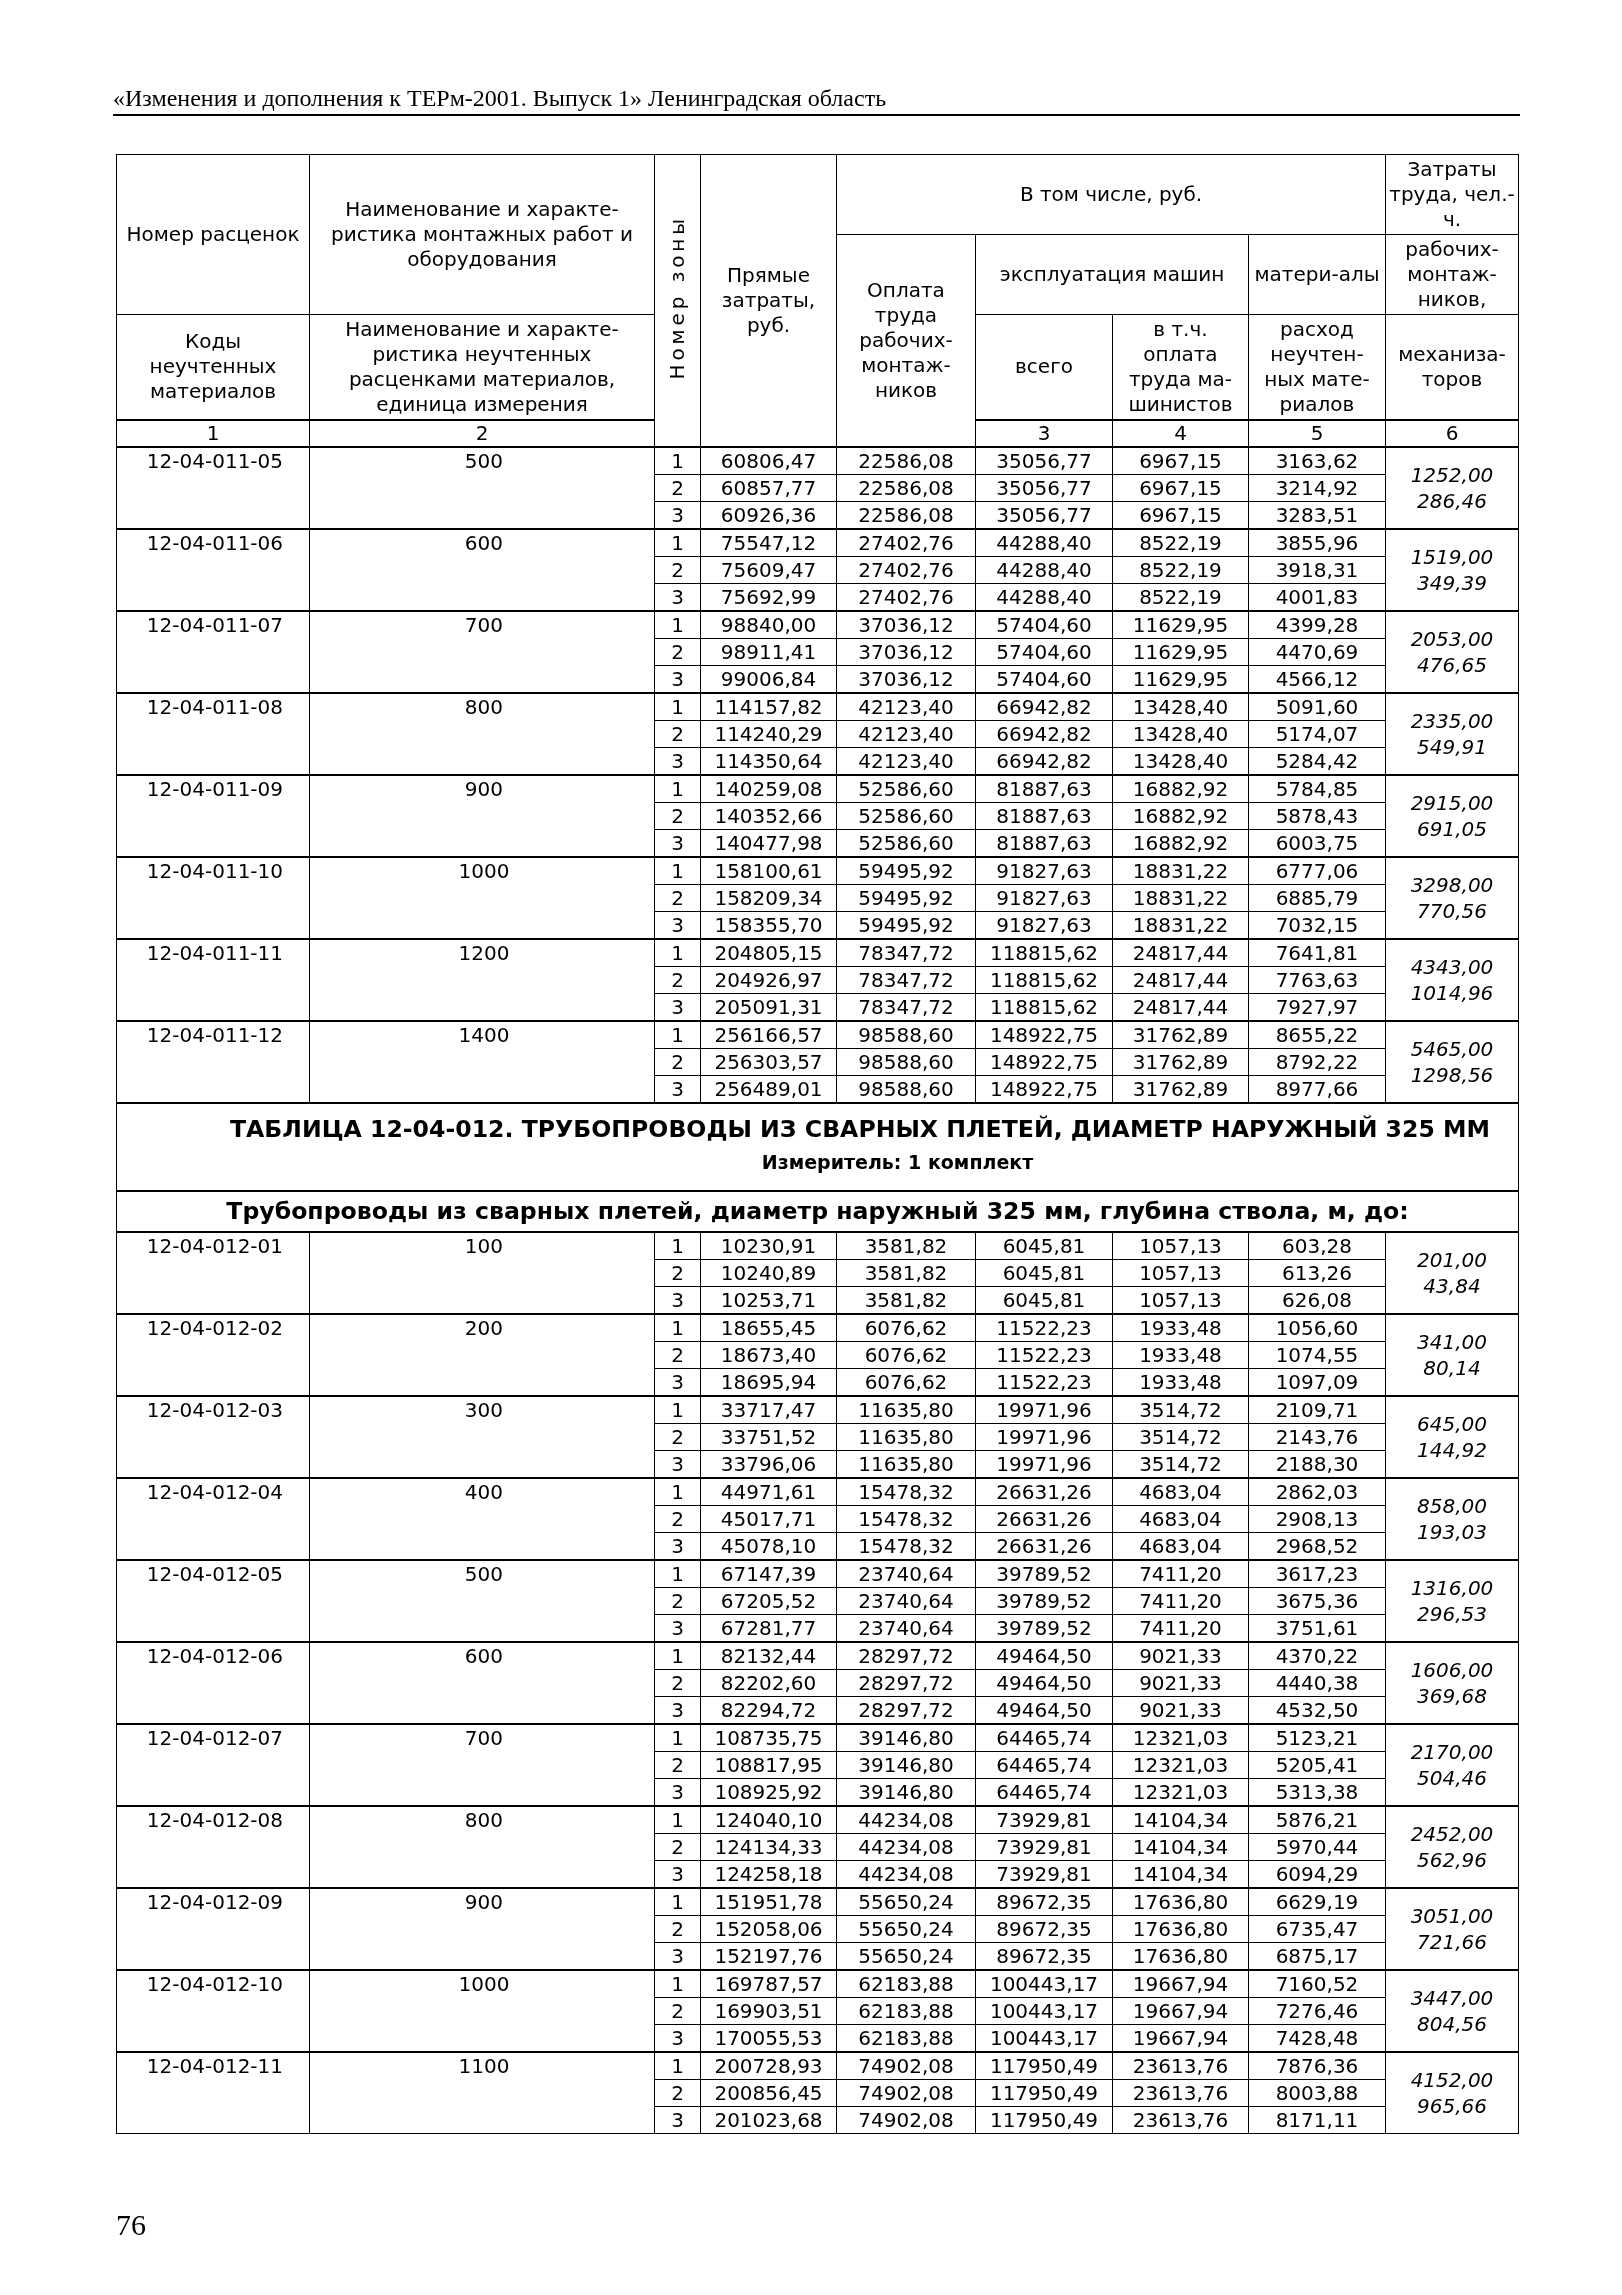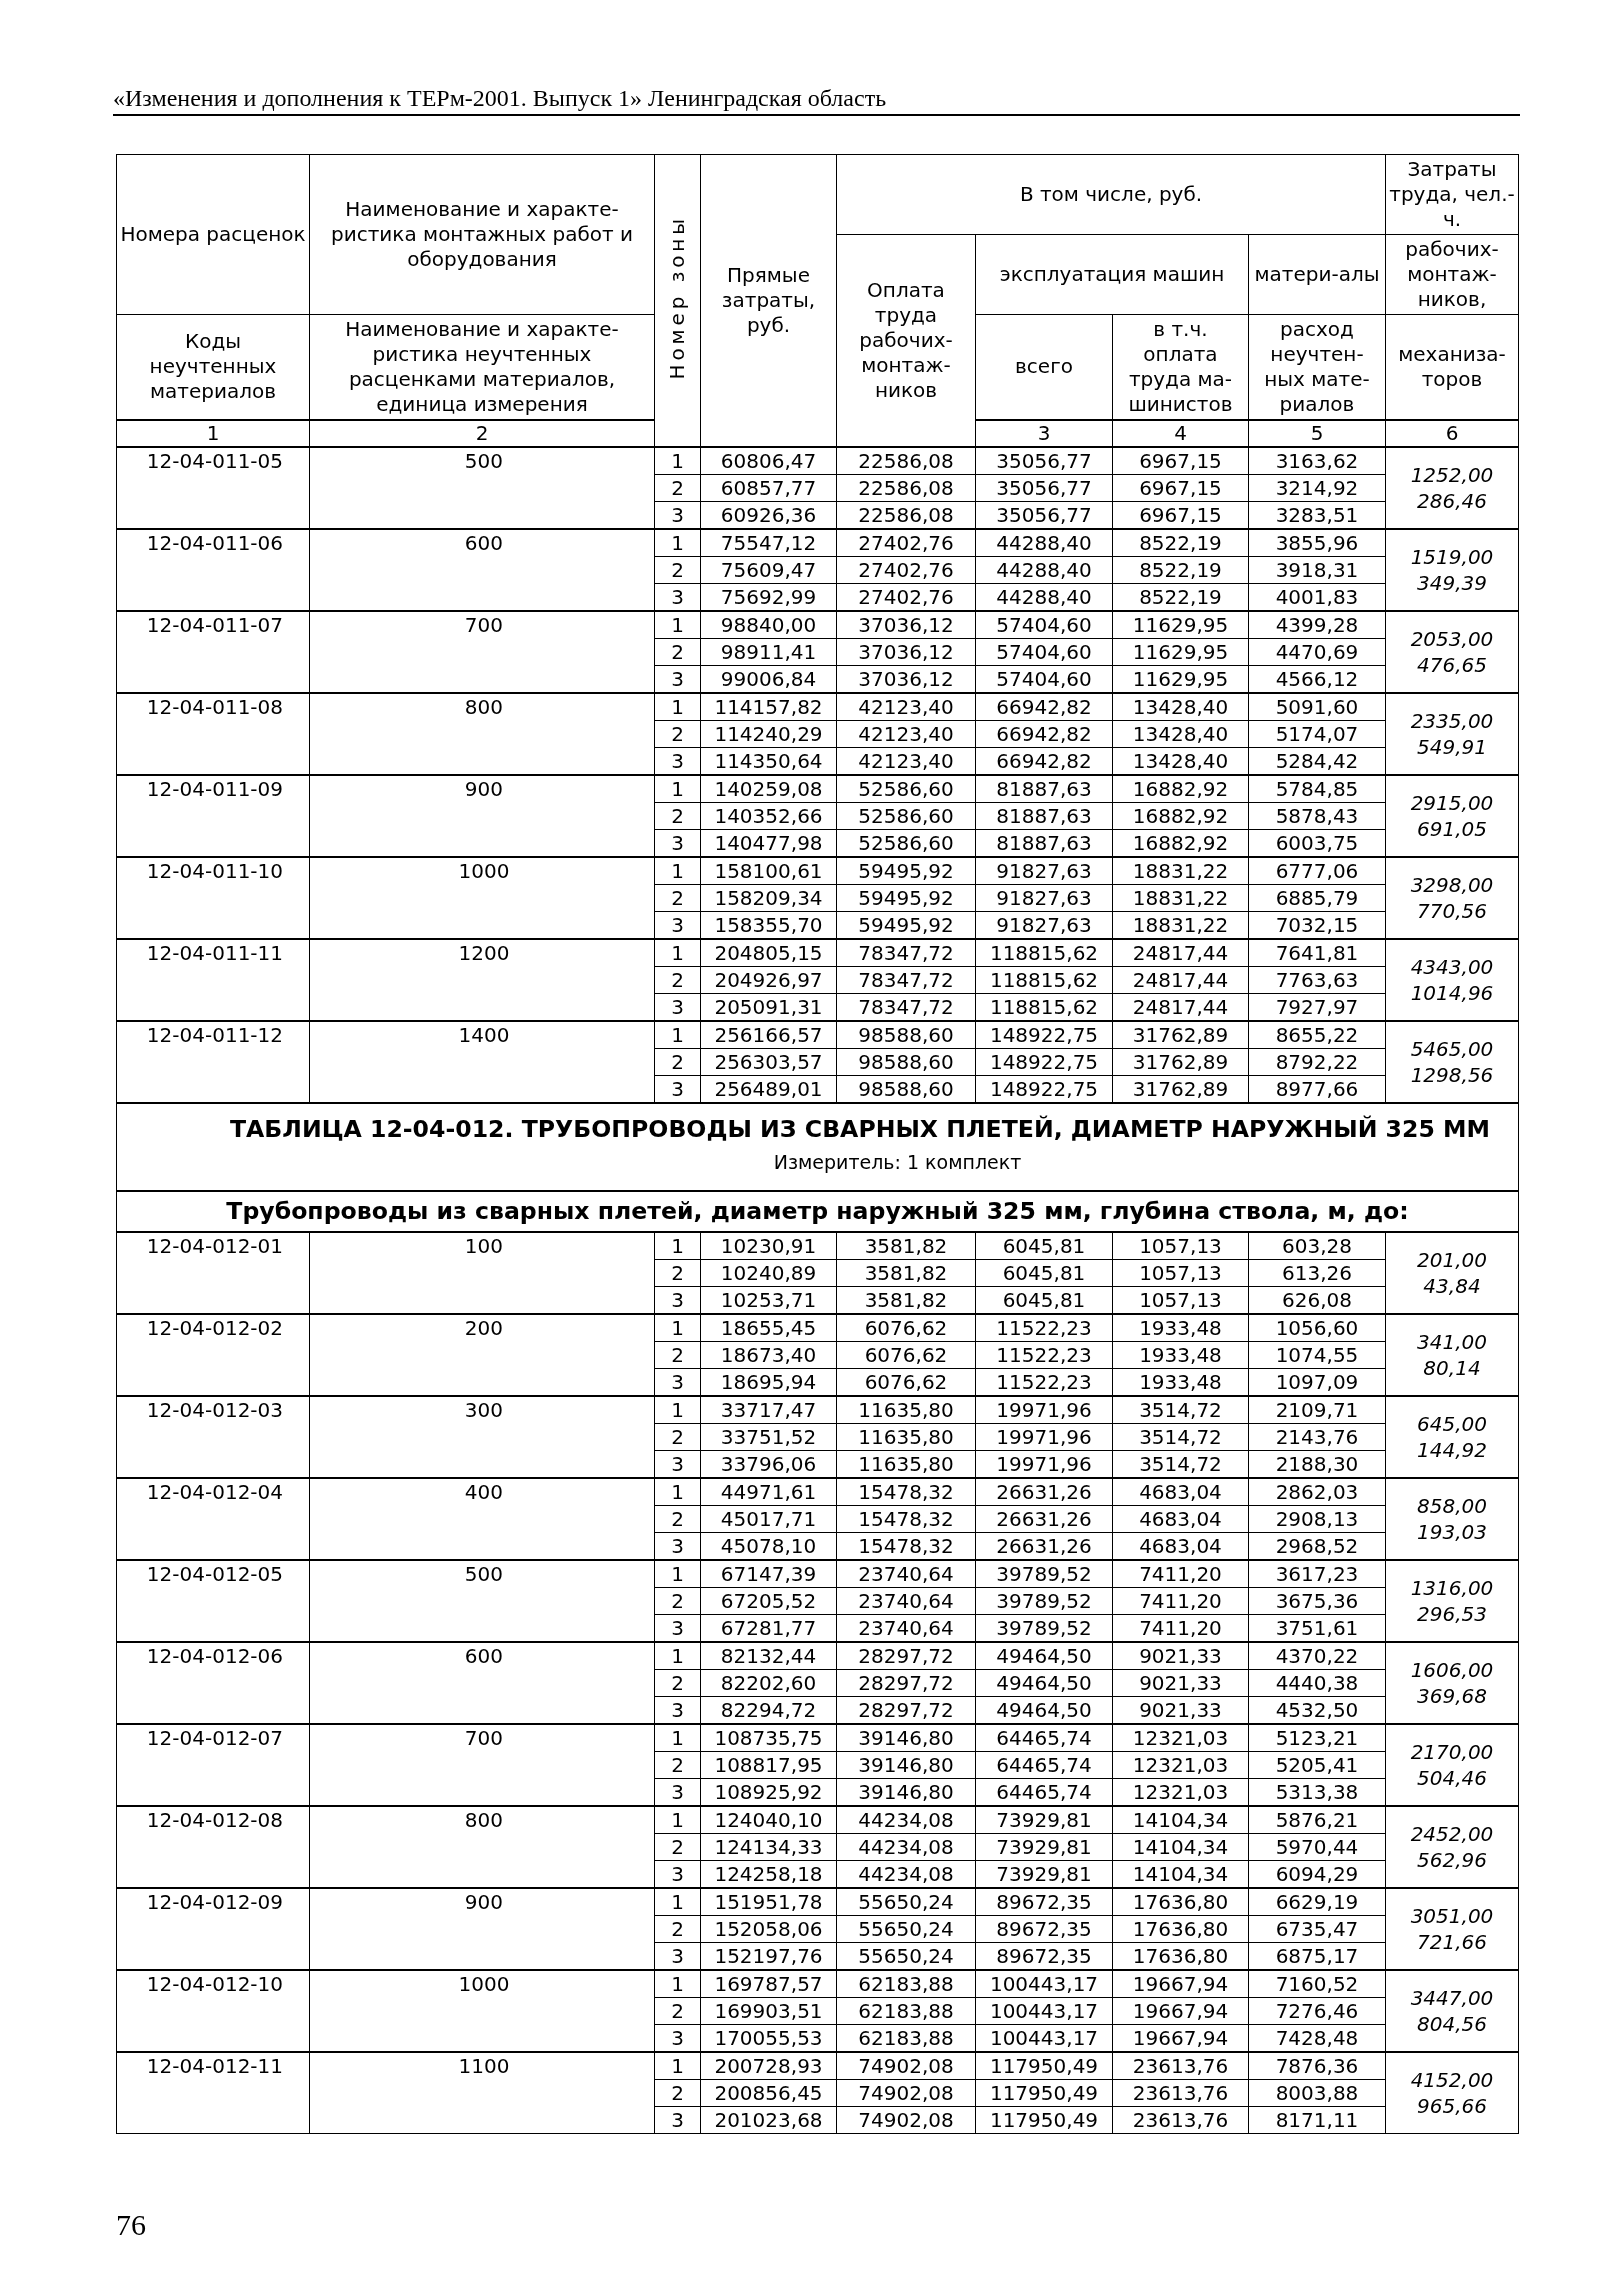--- a/index.html
+++ b/index.html
@@ -30,21 +30,21 @@
   }
   tr.numrow td { height:25px; line-height:25px; }
   tr.drow td { height:26px; line-height:26px; font-size:20px; }
   td.code, td.name { vertical-align:top !important; text-align:center; font-weight:bold; padding-left:6.5px !important; }
   td.zone { padding:0 !important; }
   td.num { text-align:center; }
   td.labor { line-height:26px !important;font-style:italic; }
   .labor-inner { display:block; }
   tr.title-row td { height:76px; text-align:center; padding:5px; vertical-align:top; }
   .tbl-title { font-weight:bold; font-size:23.6px; line-height:29px; margin:6.5px 0 0 85px; white-space:nowrap; }
-  .tbl-meter { font-size:19px; line-height:22px; margin:6.5px 0 0 160px; }
+  .tbl-meter { font-size:19px; line-height:22px; margin:6.5px 0 0 160px;font-weight:bold; }
   tr.sub-row td { height:39px; font-weight:bold; font-size:23.6px; white-space:nowrap; }
   .page-num {
     position:absolute; left:116px; top:2192px;
     font-family:"Liberation Serif", serif; font-size:30px; line-height:34px;margin-top:16px;
   }
 </style>
 </head>
 <body>
 
 <div class="running-head">«Изменения и дополнения к ТЕРм-2001. Выпуск 1» Ленинградская область</div>
@@ -56,21 +56,21 @@
       <col class="c3">
       <col class="c4">
       <col class="c5">
     <col class="c6">
       <col class="c7">
       <col class="c8">
       <col class="c9">
   </colgroup>
   <thead>
     <tr style="height:80px">
-      <th rowspan="2" class="hdr-cell">Номера расценок</th>
+      <th rowspan="2" class="hdr-cell">Номер расценок</th>
       <th rowspan="2" class="hdr-cell">Наименование и характе-ристика монтажных работ и оборудования</th>
       <th rowspan="4" class="hdr-cell"><span class="vtext">Номер зоны</span></th>
       <th rowspan="4" class="hdr-cell">Прямые затраты, руб.</th>
       <th colspan="4" class="hdr-cell">В том числе, руб.</th>
       <th class="hdr-cell">Затраты труда, чел.-ч.</th>
     </tr>
     <tr style="height:80px">
       <th rowspan="3" class="hdr-cell">Оплата труда рабочих-монтаж-ников</th>
       <th colspan="2" class="hdr-cell">эксплуатация машин</th>
       <th class="hdr-cell">матери-алы</th>

